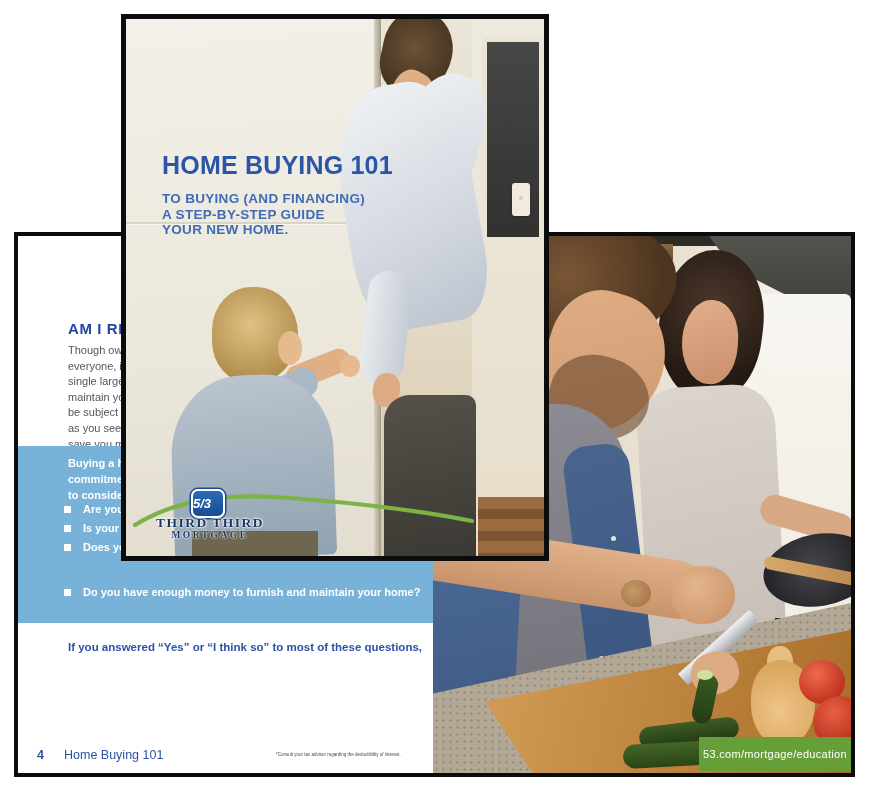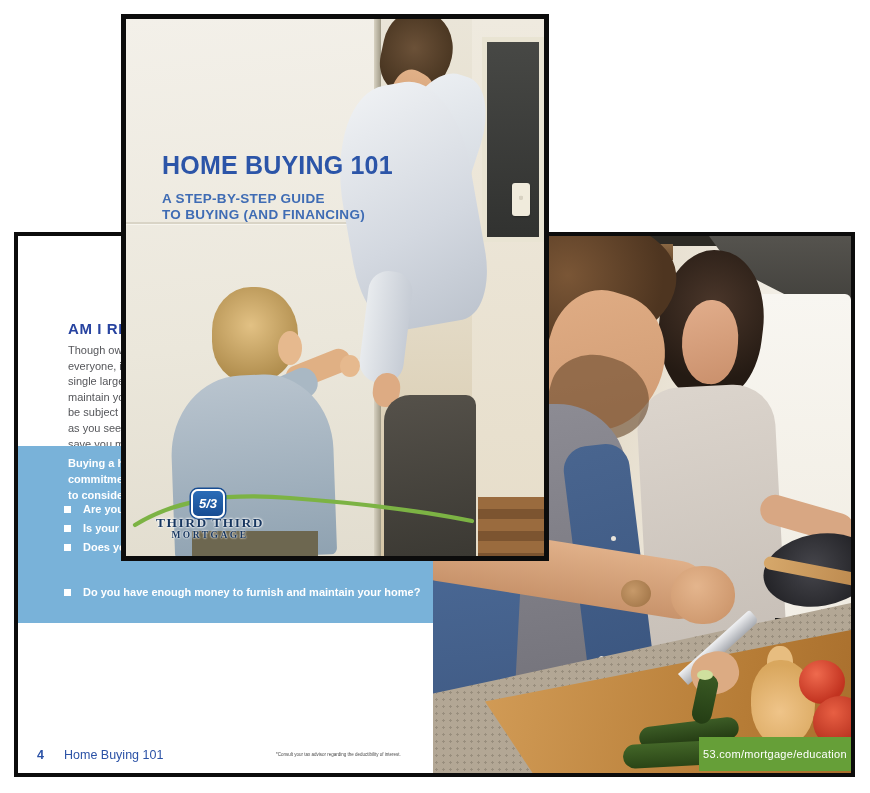--- a/index.html
+++ b/index.html
@@ -76,21 +76,21 @@
   .c-chhair{left:86px;top:268px;width:86px;height:96px;background:radial-gradient(circle at 45% 40%,#e2c184,#ad8a4a 78%);border-radius:48% 52% 54% 46%;}
   .c-chface{left:152px;top:312px;width:24px;height:34px;background:#e6b98e;border-radius:50%;}
   .c-charm{left:158px;top:338px;width:68px;height:24px;background:#e0b084;border-radius:12px;transform:rotate(-22deg);}
   .c-chhand{left:214px;top:336px;width:20px;height:22px;background:#e6b98e;border-radius:50%;}
   .c-chsleeve{left:148px;top:352px;width:44px;height:30px;background:#a9b8c4;border-radius:14px;transform:rotate(-24deg);}
   .c-chbody{left:46px;top:356px;width:162px;height:182px;background:linear-gradient(175deg,#bac5cf,#8fa2b1);border-radius:44% 42% 6px 6px;transform:rotate(-2deg);}
   .c-chpants{left:66px;top:512px;width:126px;height:25px;background:#6d6750;}
   .cv-title{left:36px;top:132px;font-size:25px;font-weight:800;letter-spacing:.2px;color:#2c55a8;white-space:nowrap;}
   .cv-sub{left:36px;top:172px;font-size:13.5px;font-weight:600;letter-spacing:.3px;color:#3f6cb4;line-height:15.5px;white-space:nowrap;}
   .lg-swoosh{left:6px;top:466px;width:345px;height:46px;overflow:visible;}
-  .lg-shield{left:65px;top:470px;width:34px;height:29px;background:linear-gradient(180deg,#2a6cb8,#174c92);border:2px solid #fff;border-radius:7px;box-shadow:0 0 0 1.5px #174c92;color:#fff;font-weight:800;font-style:italic;font-size:13px;display:flex;align-items:center;justify-content:center;box-sizing:border-box;}
+  .lg-shield{left:65px;top:470px;width:34px;height:29px;background:linear-gradient(180deg,#2a6cb8,#174c92);border:2px solid #fff;border-radius:7px;box-shadow:0 0 0 1.5px #174c92;color:#fff;font-weight:800;font-style:italic;font-size:13px;display:flex;align-items:center;justify-content:flex-start;box-sizing:border-box;}
   .lg-name{left:2px;top:496px;width:164px;text-align:center;font-family:"Liberation Serif",serif;font-size:13.5px;font-weight:700;letter-spacing:1.5px;color:#17365f;text-shadow:0 0 2px #fff,0 0 2px #fff,0 0 3px #fff;white-space:nowrap;}
   .lg-div{left:2px;top:511px;width:164px;text-align:center;font-family:"Liberation Serif",serif;font-size:9.5px;font-weight:700;letter-spacing:2.5px;color:#17365f;text-shadow:0 0 2px #fff,0 0 2px #fff;white-space:nowrap;}
 </style>
 </head>
 <body>
 
 <div class="abs" id="spread">
 
   <div class="abs am-heading">AM I REA</div>
 
@@ -110,20 +110,21 @@
       <div>commitment</div>
       <div>to consider w</div>
     </div>
     <div class="chk-row" style="top:57px"><span class="sq"></span><span>Are you p</span></div>
     <div class="chk-row" style="top:76px"><span class="sq"></span><span>Is your er</span></div>
     <div class="chk-row" style="top:95px"><span class="sq"></span><span>Does you</span></div>
     <div class="chk-row" style="top:140px"><span class="sq"></span><span>Do you have enough money to furnish and maintain your home?</span></div>
   </div>
 
   <div class="abs concl">
+    <div>If you answered “Yes” or “I think so” to most of these questions,</div>
   </div>
 
   <div class="abs f-num">4</div>
   <div class="abs f-title">Home Buying 101</div>
   <div class="abs disclaimer">*Consult your tax advisor regarding the deductibility of interest.</div>
 
   <div class="abs" id="kphoto">
     <div class="abs k-topbar"></div>
     <div class="abs k-wood"></div>
     <div class="abs k-hood"></div>
@@ -184,22 +185,23 @@
   <div class="abs c-chhair"></div>
   <div class="abs c-chface"></div>
   <div class="abs c-charm"></div>
   <div class="abs c-chhand"></div>
   <div class="abs c-chsleeve"></div>
   <div class="abs c-chbody"></div>
   <div class="abs c-chpants"></div>
 
   <div class="abs cv-title">HOME BUYING 101</div>
   <div class="abs cv-sub">
+    <div>TO BUYING (AND FINANCING)</div>
     <div>A STEP-BY-STEP GUIDE</div>
-    <div>TO BUYING (AND FINANCING)</div>
+    <div>YOUR NEW HOME.</div>
   </div>
 
   <svg class="abs lg-swoosh" viewBox="0 0 345 46" style="overflow:visible">
     <path d="M3,40 C45,14 95,8 158,13 C225,18 290,26 340,36" fill="none" stroke="#7cb344" stroke-width="4.2" stroke-linecap="round"></path>
   </svg>
   <div class="abs lg-shield">
     <span>5/3</span>
   </div>
   <div class="abs lg-name">THIRD THIRD</div>
   <div class="abs lg-div">MORTGAGE</div>

